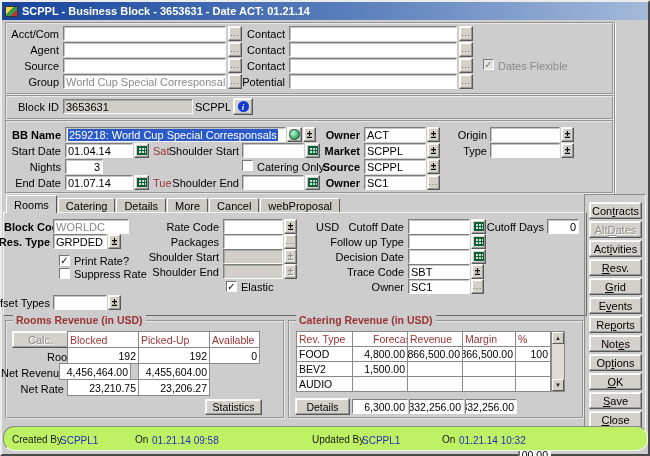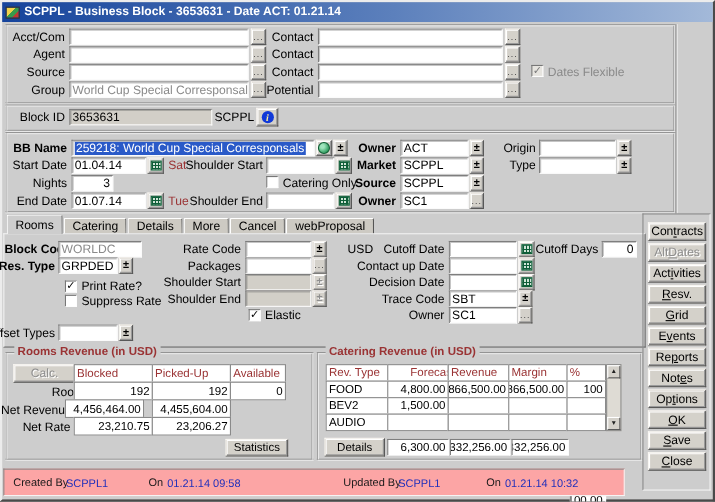--- a/index.html
+++ b/index.html
@@ -324,21 +324,21 @@
 
     <div class="L" style="left:312px;top:8px;">USD</div>
 
     <div class="L rl" style="left:315px;top:8px;width:85px;">Cutoff Date</div>
     <div class="F" style="left:404px;top:6px;width:62px;">
         <span></span>
       </div>
     <div class="B" style="left:467px;top:6px;width:15px;height:15px;">
         <span class="calgrid"></span>
       </div>
-    <div class="L rl" style="left:315px;top:23px;width:85px;">Contact up Date</div>
+    <div class="L rl" style="left:315px;top:23px;width:85px;">Follow up Type</div>
     <div class="F" style="left:404px;top:21px;width:62px;">
         <span></span>
       </div>
     <div class="B" style="left:467px;top:21px;width:15px;height:15px;">
         <span class="calgrid"></span>
       </div>
     <div class="L rl" style="left:315px;top:38px;width:85px;">Decision Date</div>
     <div class="F" style="left:404px;top:36px;width:62px;">
         <span></span>
       </div>
@@ -494,21 +494,21 @@
         <span class="u">S</span>
         <span>ave</span>
       </div>
     <div class="B" style="left:4px;top:216px;width:53px;height:17px;">
         <span></span>
         <span class="u">C</span>
         <span>lose</span>
       </div>
   </div>
 
-  <div class="sunkpanel" style="left:1px;top:424px;width:565px;height:25px;background:#fca5a5;">
+  <div class="sunkpanel" style="left:1px;top:424px;width:645px;height:25px;background:#bef264;border-radius:11px;">
     <span class="ftxt" style="left:8px;top:7px;">Created By</span>
     <span class="ftxt fblue" style="left:56px;top:8px;">SCPPL1</span>
     <span class="ftxt" style="left:131px;top:7px;">On</span>
     <span class="ftxt fblue" style="left:148px;top:8px;">01.21.14 09:58</span>
     <span class="ftxt" style="left:308px;top:7px;">Updated By</span>
     <span class="ftxt fblue" style="left:358px;top:8px;">SCPPL1</span>
     <span class="ftxt" style="left:438px;top:7px;">On</span>
     <span class="ftxt fblue" style="left:455px;top:8px;">01.21.14 10:32</span>
   </div>
 

